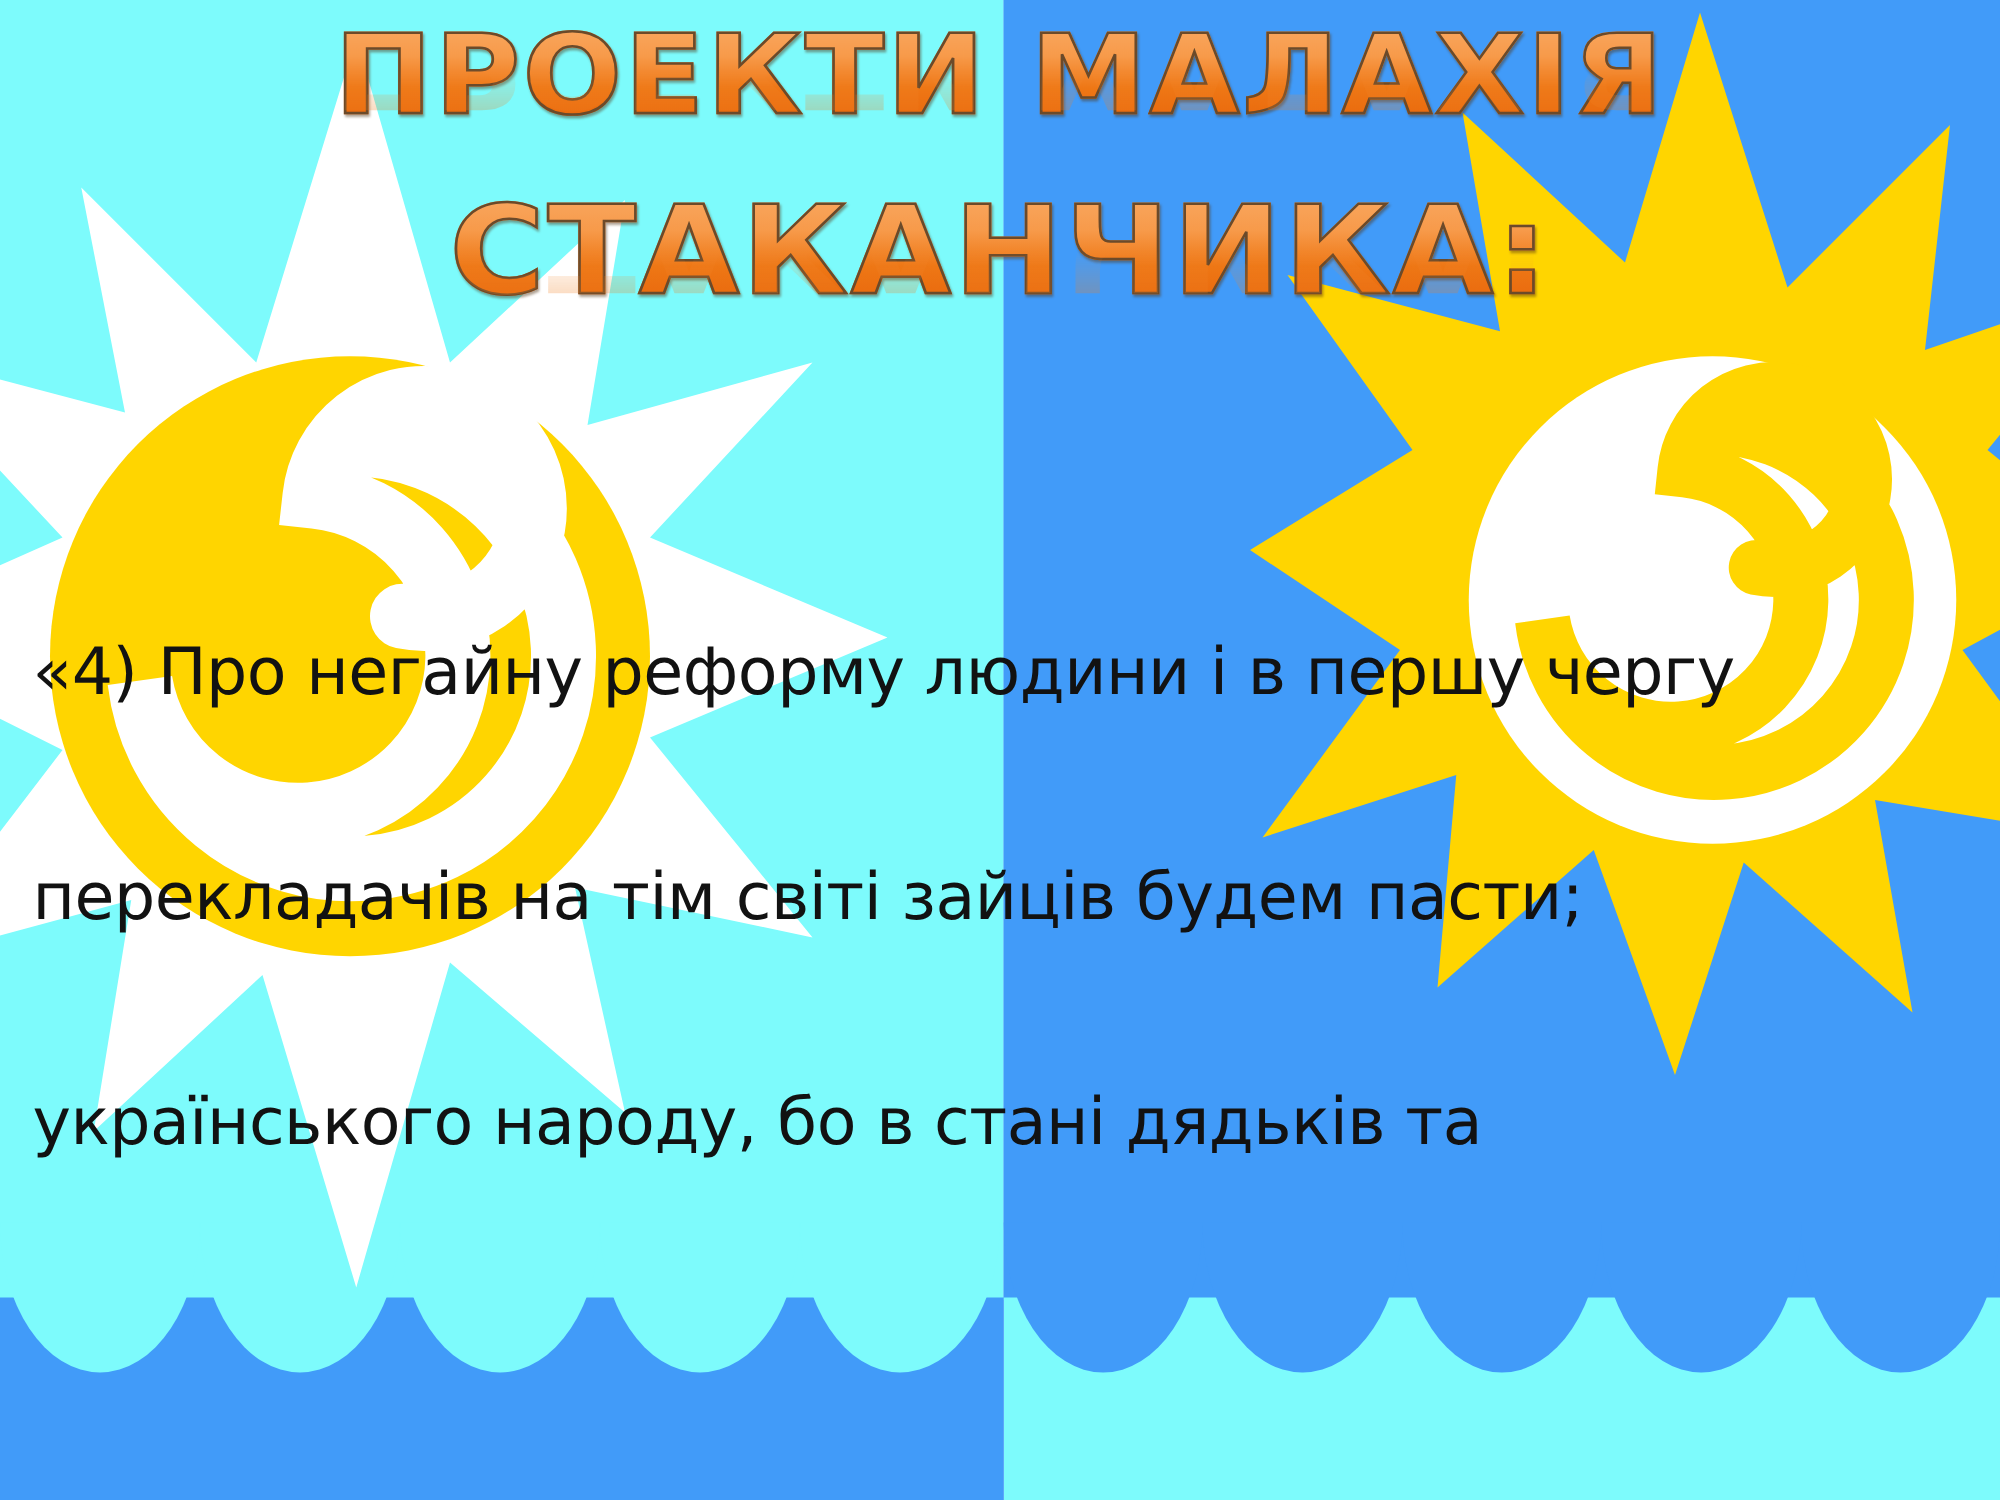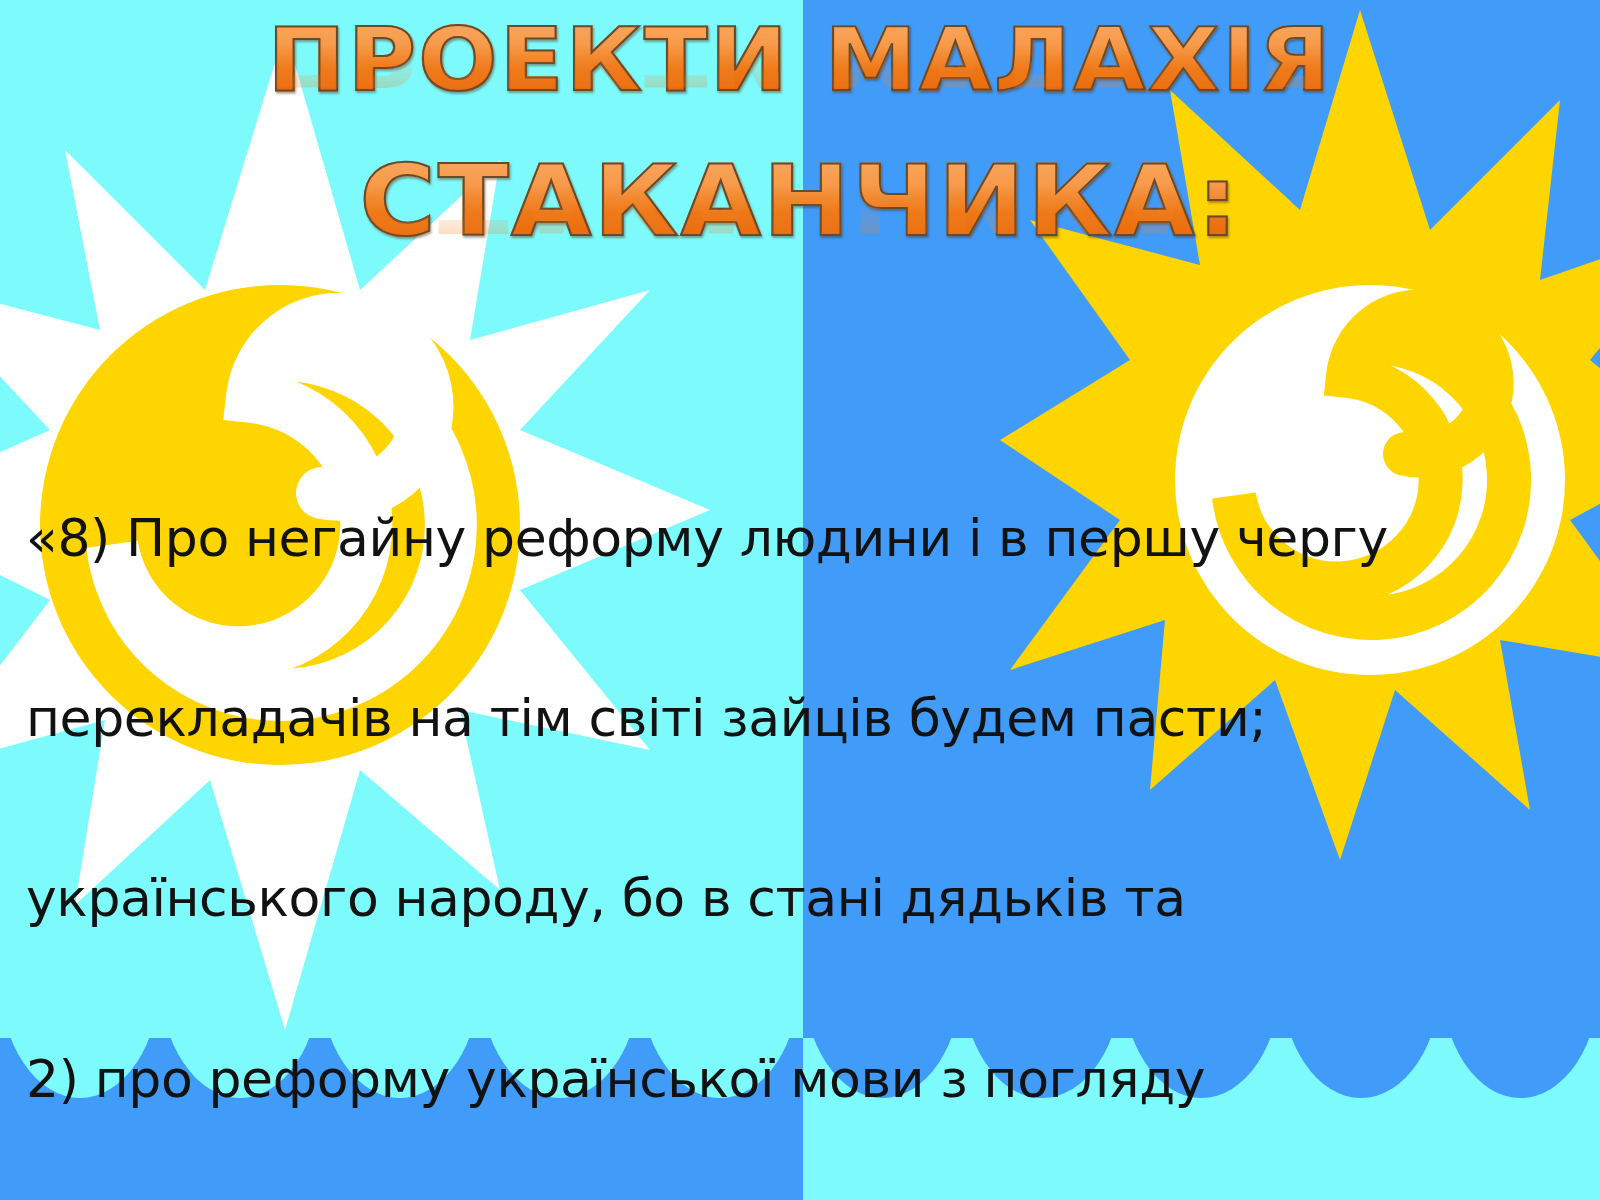--- a/index.html
+++ b/index.html
@@ -148,23 +148,22 @@
   </div>
 
   <div class="title-block">
     <div class="title-line l1">Проекти Малахія</div>
     <div class="title-reflection r1">Проекти Малахія</div>
     <div class="title-line l2">Стаканчика:</div>
     <div class="title-reflection r2">Стаканчика:</div>
   </div>
 
   <div class="body-text">
-    <span class="body-line">«8) Про негайну реформу людини і в першу чергу</span>
+    <span class="body-line">«4) Про негайну реформу людини і в першу чергу</span>
     <span class="body-line">перекладачів на тім світі зайців будем пасти;</span>
     <span class="body-line">українського народу, бо в стані дядьків та</span>
-    <span class="body-line">2) про реформу української мови з погляду</span>
     
     
     
     
   </div>
 
 </div>
 
 </body></html>

